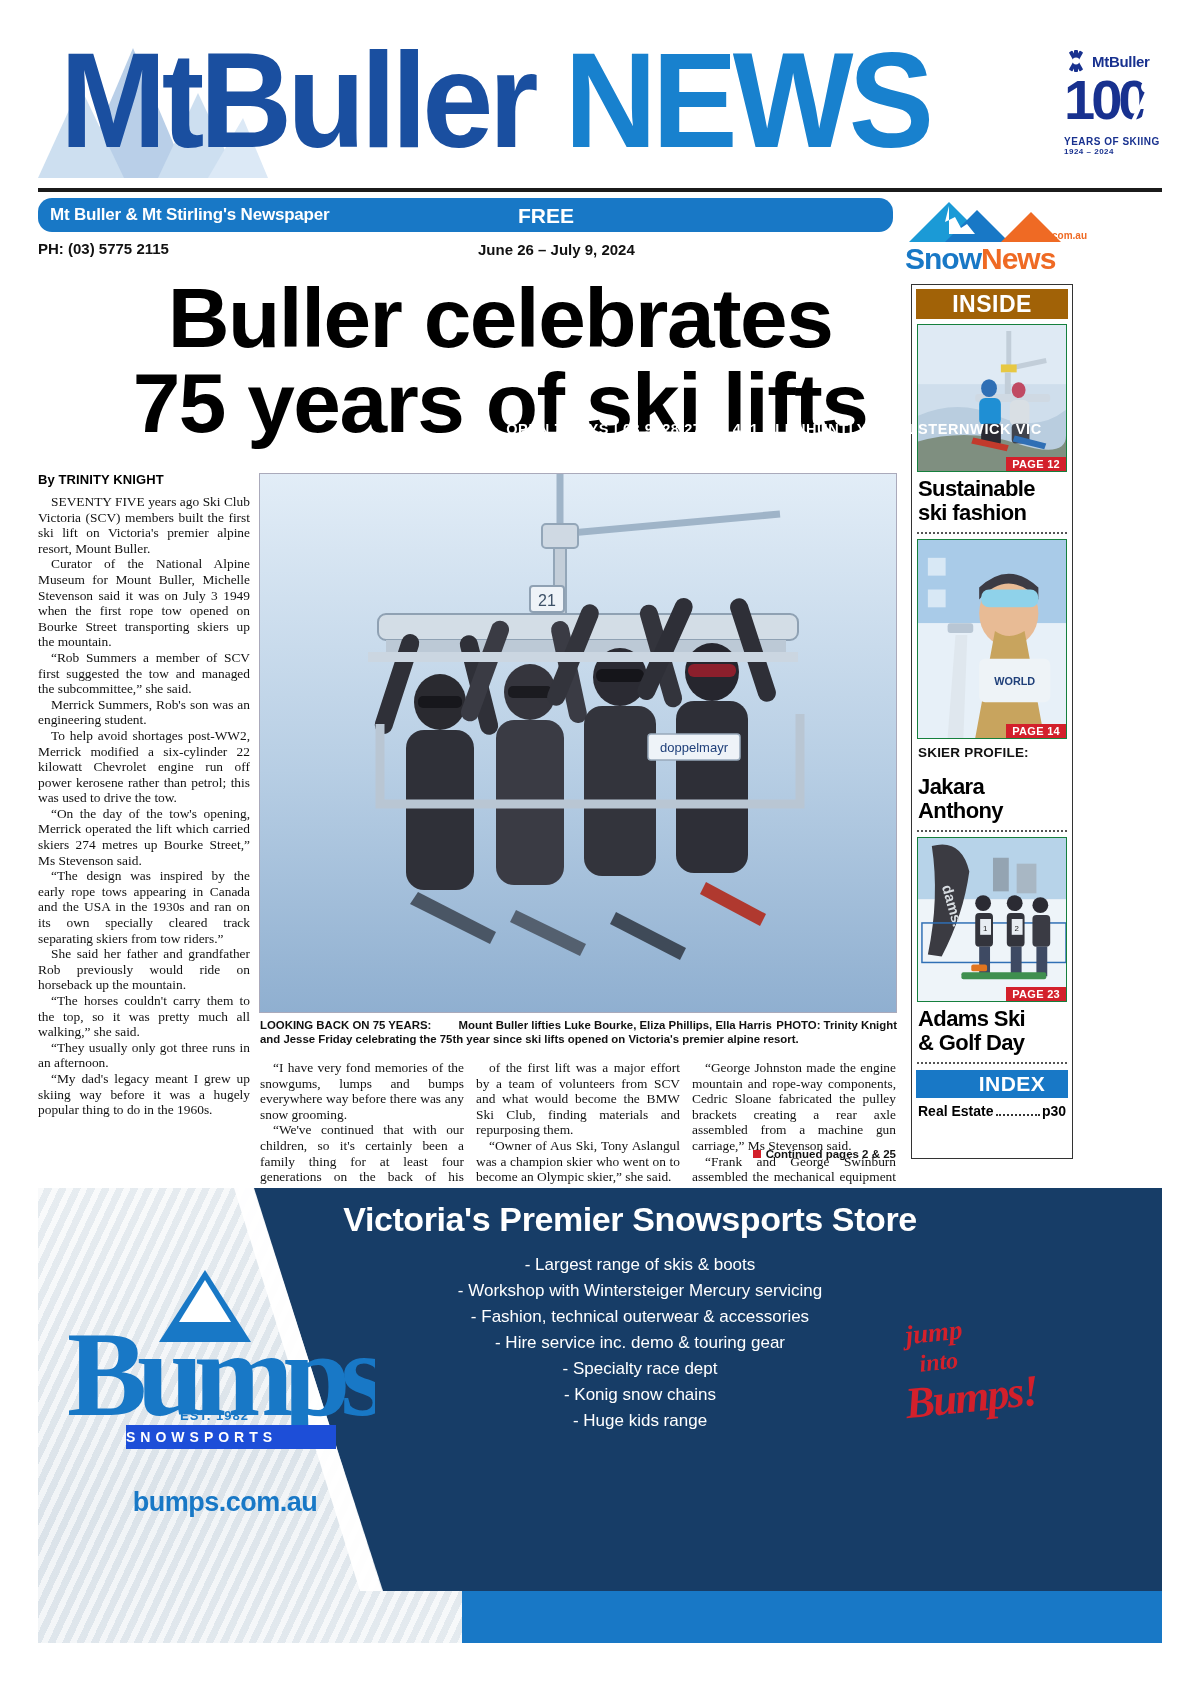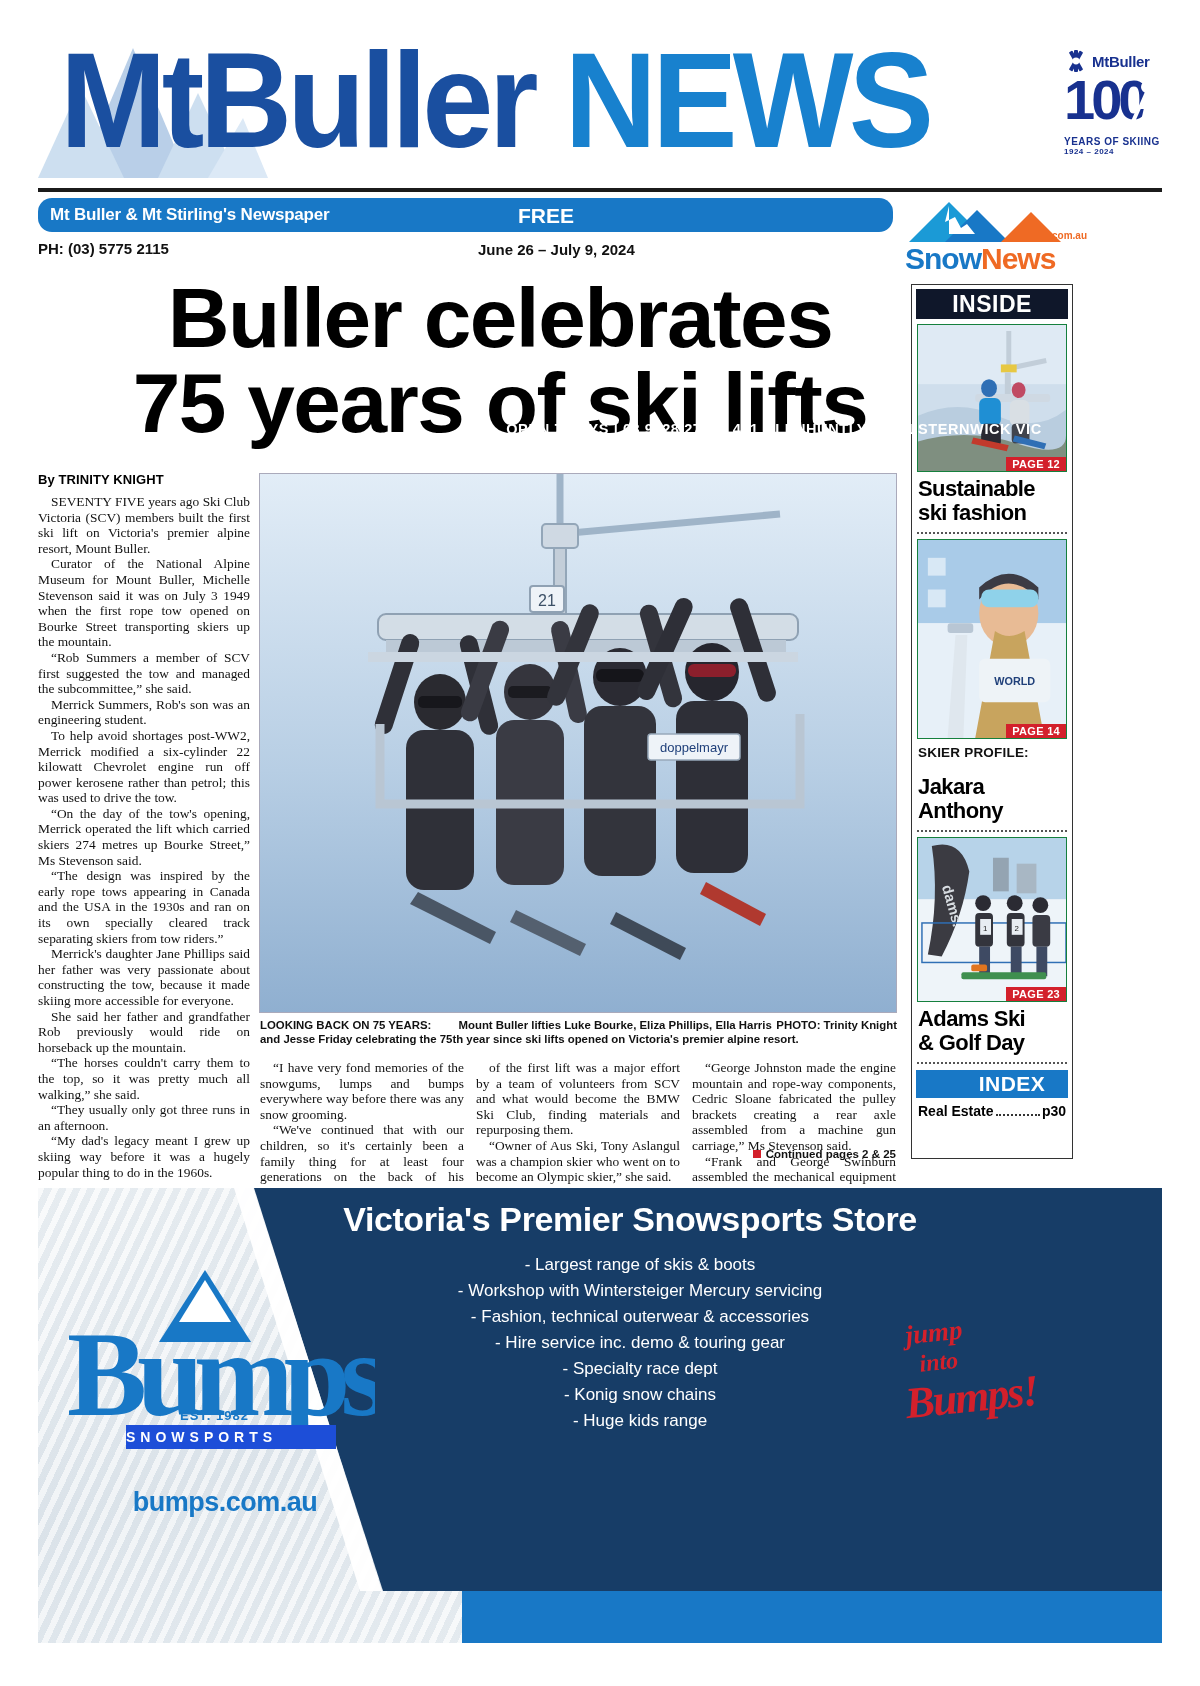--- a/index.html
+++ b/index.html
@@ -84,21 +84,21 @@
   .caption .normal { font-weight:bold;margin-left:24px; }
   .caption .credit { float:right; font-weight:bold; }
 
   .continued { position:absolute; left:692px; top:1148px; width:204px; text-align:right;
     font-family:"Liberation Sans",sans-serif; font-size:11.5px; font-weight:bold; color:#111;}
   .continued .sq { display:inline-block; width:8px; height:8px; background:#d3202b; margin-right:5px;}
 
   
   .sidebar { position:absolute; left:911px; top:284px; width:162px; height:875px;
     border:1px solid #333; background:#fff; }
-  .sb-head { margin:4px 4px 0 4px; height:30px; background:#0f172a; color:#fff;
+  .sb-head { margin:4px 4px 0 4px; height:30px; background:#a16207; color:#fff;
     font-size:23px; font-weight:bold; text-align:center; line-height:30px; letter-spacing:0.5px;}
   .sb-photo { margin:5px 5px 0 5px; height:148px; border:1px solid #15803d; position:relative; overflow:hidden;}
   .pagetag { position:absolute; right:0; bottom:0; background:#d3202b; color:#fff;
     font-size:11px; font-weight:bold; padding:1px 6px; letter-spacing:0.3px;}
   .sb-title { margin:5px 6px 0 6px; font-size:22px; line-height:24px; font-weight:bold; color:#000;
      font-family:"Liberation Sans",sans-serif; letter-spacing:-0.6px;}
   .sb-kicker { margin:6px 6px 0 6px; font-size:13.5px; font-weight:bold; letter-spacing:0.2px; color:#111;}
   .dotted { margin:7px 5px 0 5px; border-top:2px dotted #555; }
   .sb-index-bar { margin:6px 4px 0 4px; height:28px; background:#1878c6; color:#fff;
     font-size:21px; font-weight:bold; text-align:center; line-height:28px; letter-spacing:0.5px;padding-left:40px;}
@@ -216,21 +216,20 @@
 
   <div class="byline">By TRINITY KNIGHT</div>
   <div class="col" id="col1">
       <p>SEVENTY FIVE years ago Ski Club Victoria (SCV) members built the first ski lift on Victoria's premier alpine resort, Mount Buller.</p>
       <p>Curator of the National Alpine Museum for Mount Buller, Michelle Stevenson said it was on July 3 1949 when the first rope tow opened on Bourke Street transporting skiers up the mountain.</p>
       <p>“Rob Summers a member of SCV first suggested the tow and managed the subcommittee,” she said.</p>
       <p>Merrick Summers, Rob's son was an engineering student.</p>
       <p>To help avoid shortages post-WW2, Merrick modified a six-cylinder 22 kilowatt Chevrolet engine run off power kerosene rather than petrol; this was used to drive the tow.</p>
       <p>“On the day of the tow's opening, Merrick operated the lift which carried skiers 274 metres up Bourke Street,” Ms Stevenson said.</p>
       <p>“The design was inspired by the early rope tows appearing in Canada and the USA in the 1930s and ran on its own specially cleared track separating skiers from tow riders.”</p>
-      <p>Merrick's daughter Jane Phillips said her father was very passionate about constructing the tow, because it made skiing more accessible for everyone.</p>
       <p>She said her father and grandfather Rob previously would ride on horseback up the mountain.</p>
       <p>“The horses couldn't carry them to the top, so it was pretty much all walking,” she said.</p>
       <p>“They usually only got three runs in an afternoon.</p>
       <p>“My dad's legacy meant I grew up skiing way before it was a hugely popular thing to do in the 1960s.</p>
     </div>
 
   <div class="photo-main">
     <svg viewBox="0 0 638 540" width="638" height="540" preserveAspectRatio="none">
       <defs>
         <linearGradient id="skyg" x1="0" y1="0" x2="0" y2="1">

